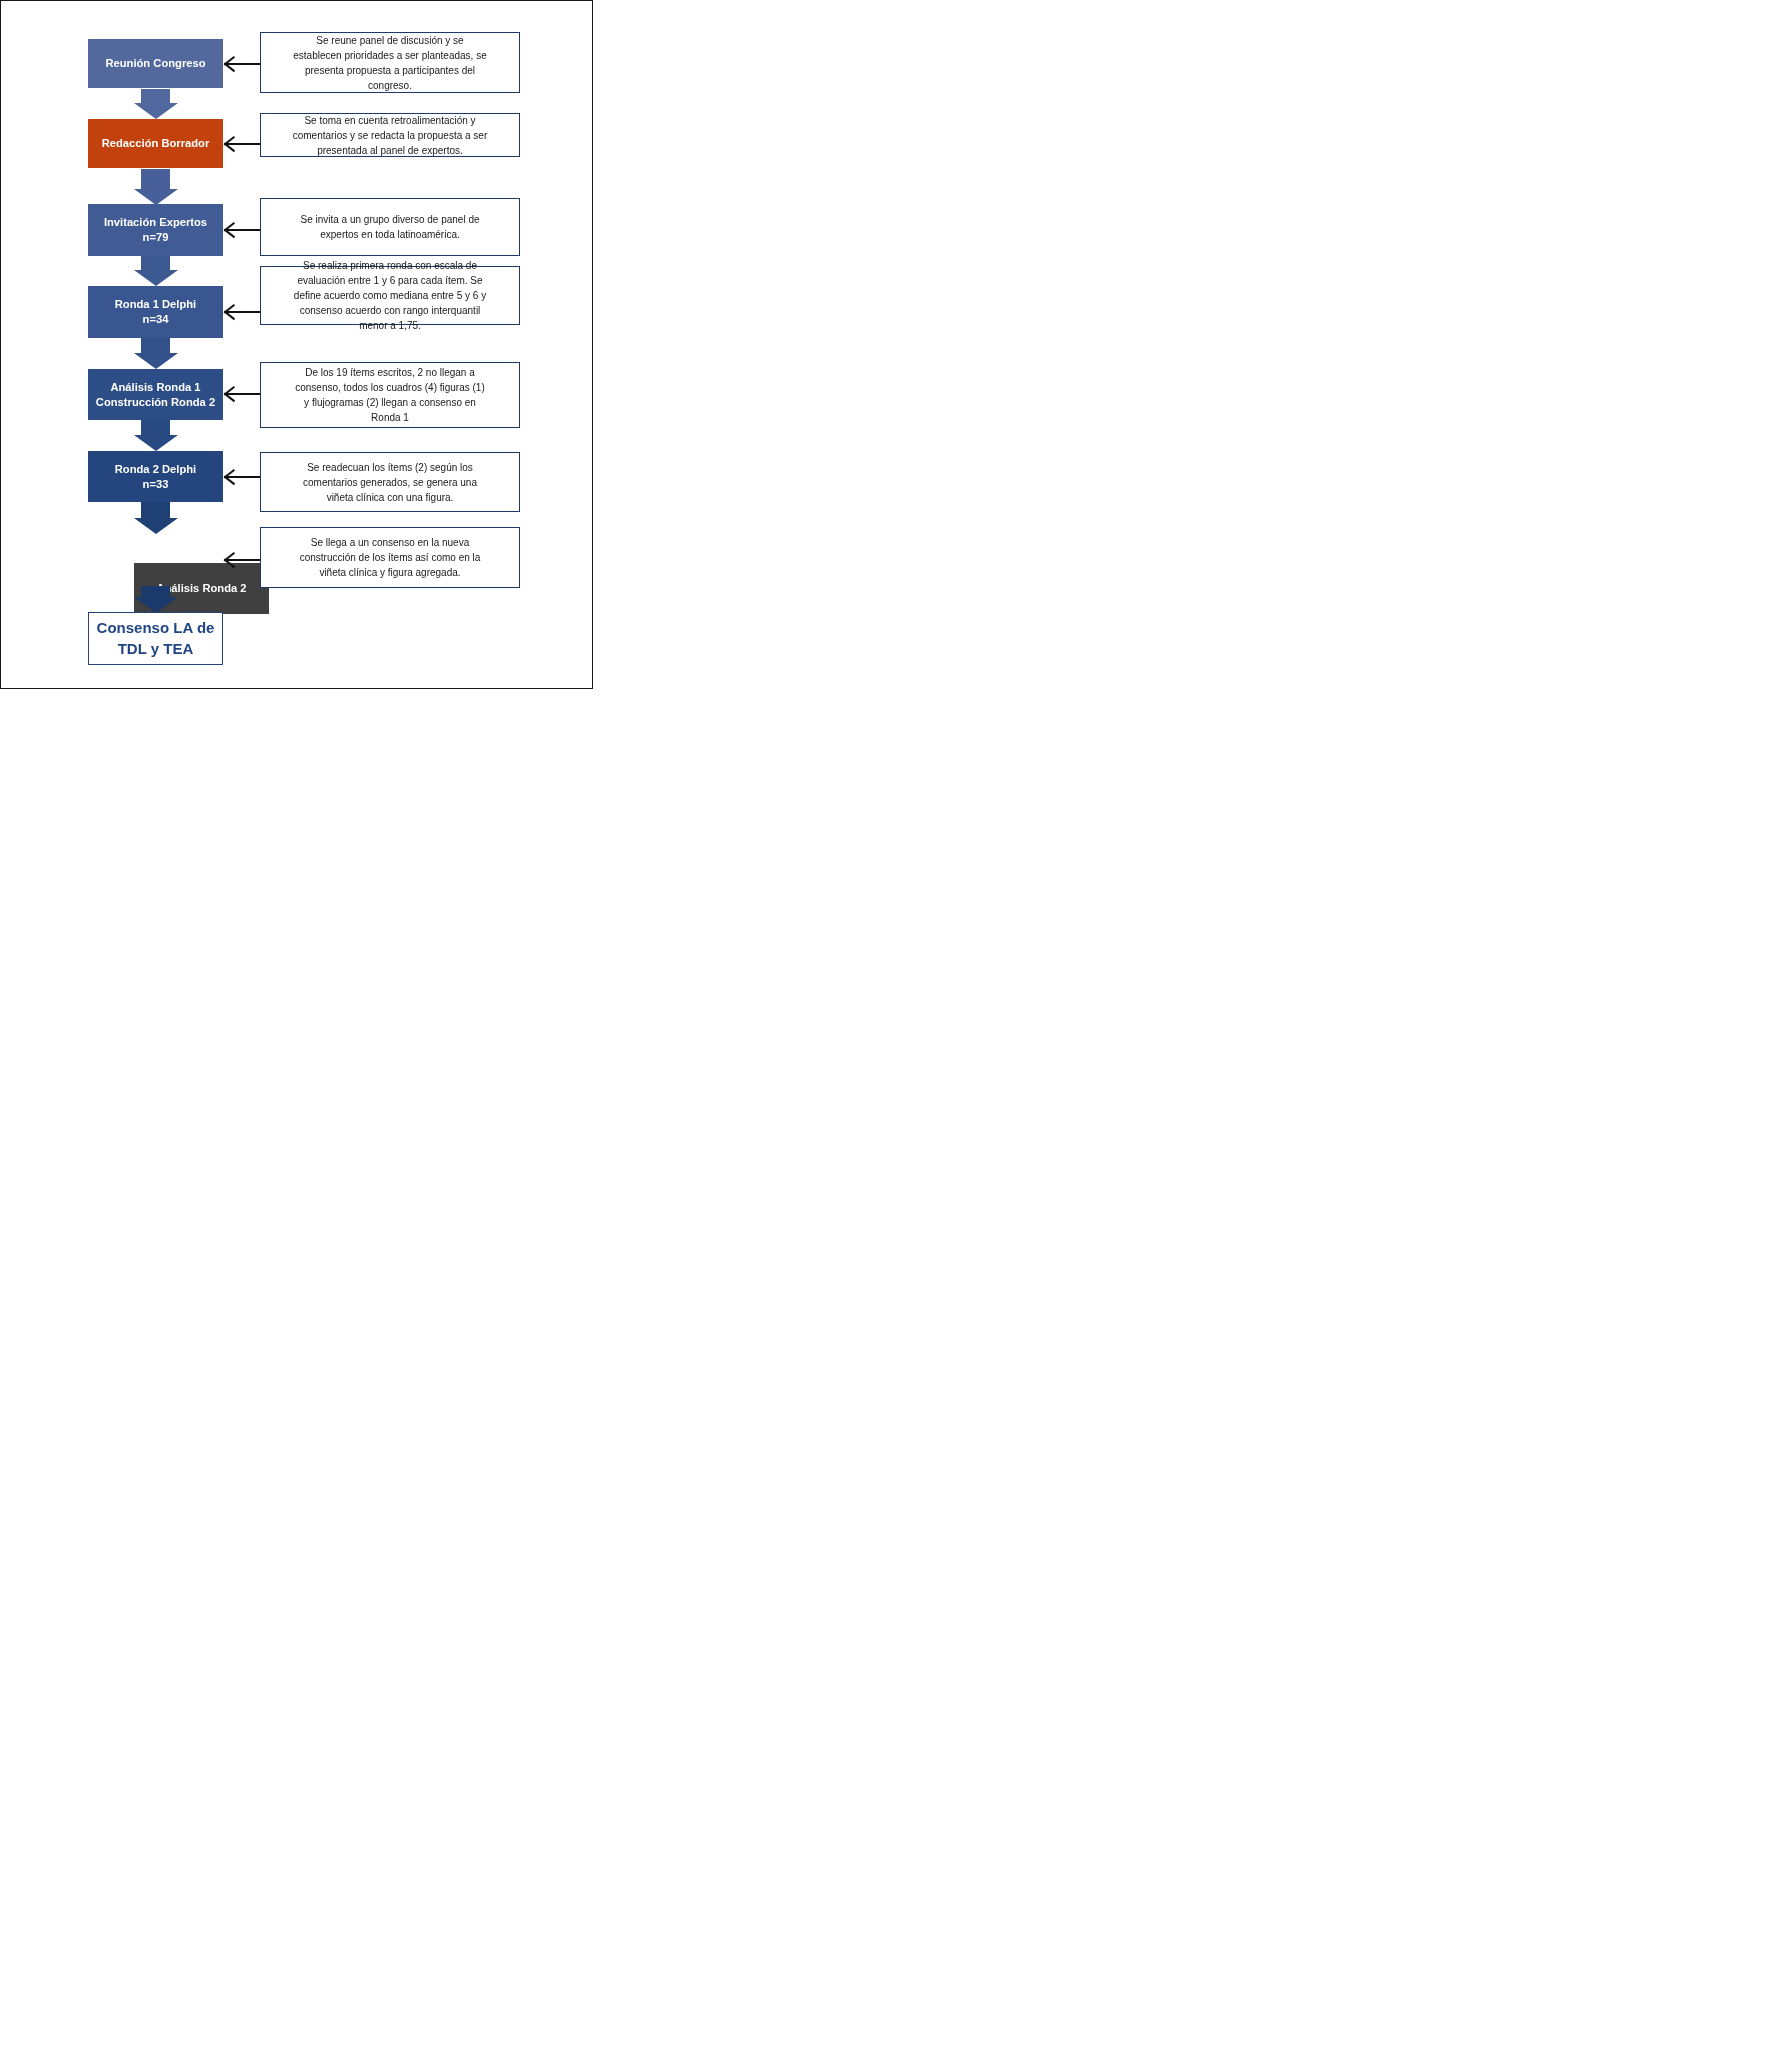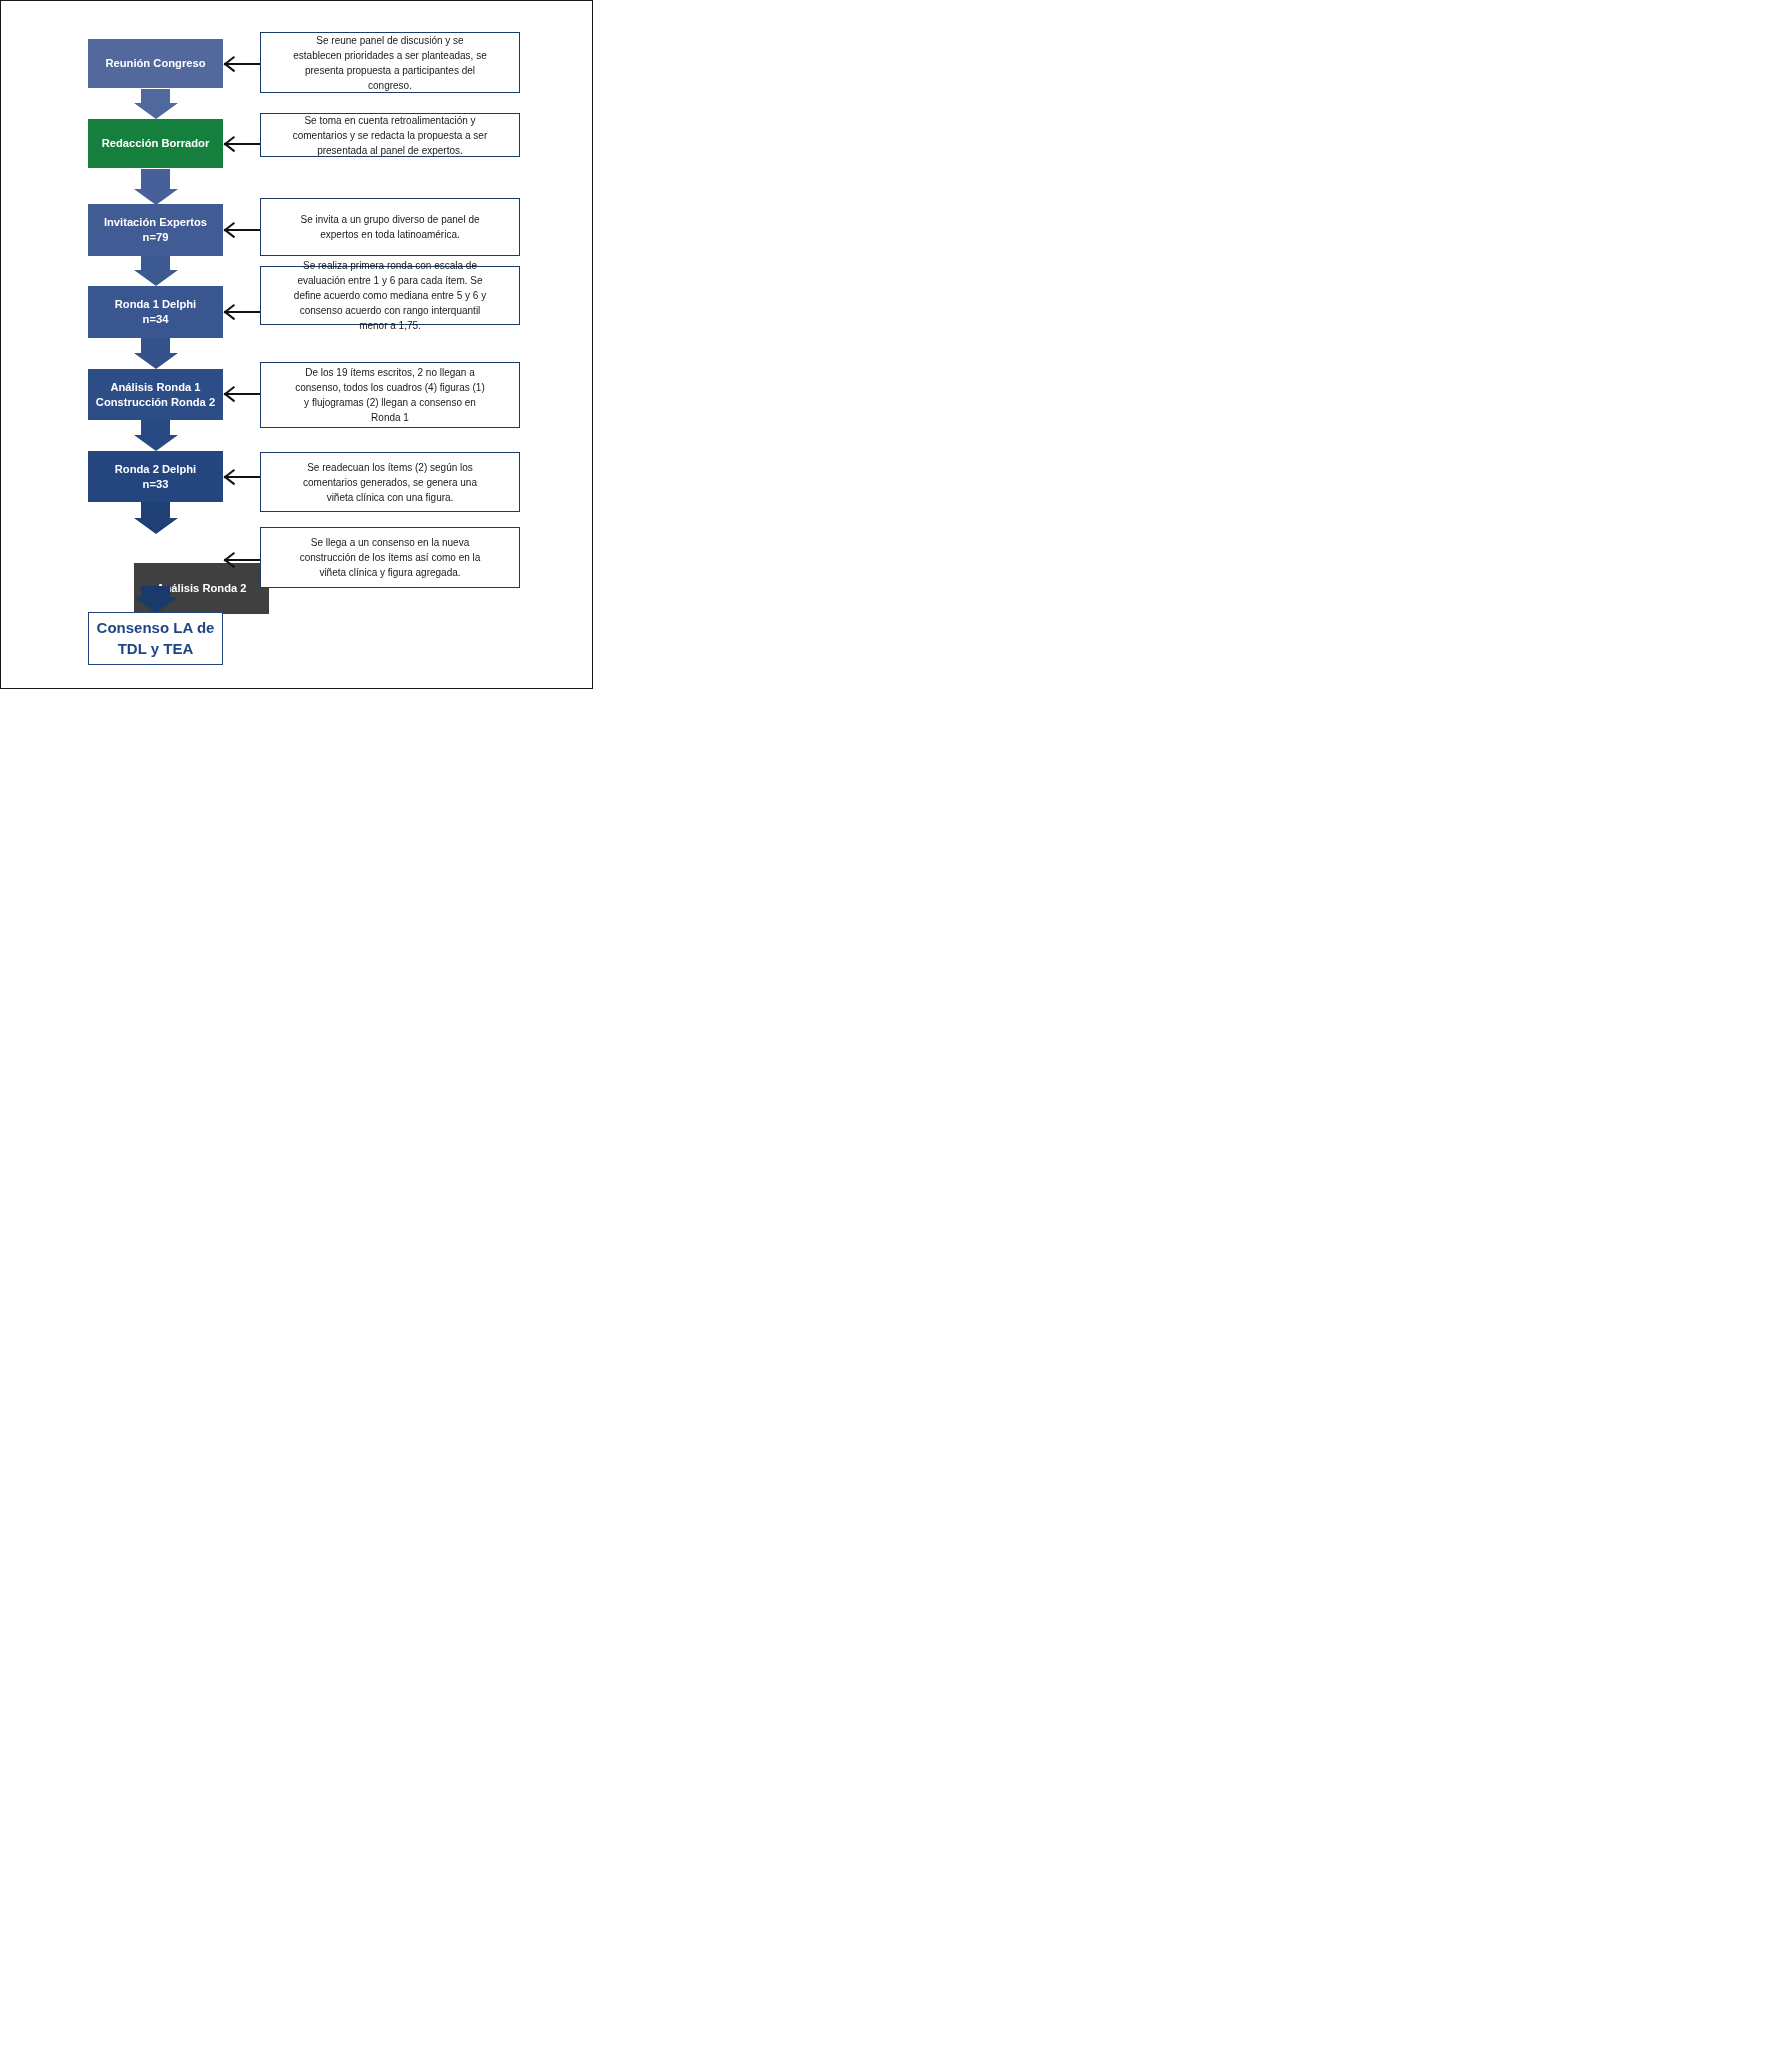--- a/index.html
+++ b/index.html
@@ -90,21 +90,21 @@
   </div>
   <div class="varrow" style="top:88px;height:30px">
     <div class="varrow-tail" style="background: rgb(80, 104, 157);"></div>
     <div class="varrow-head" style="border-top-color: rgb(80, 104, 157);"></div>
   </div>
   <div class="harrow" style="top:62px"></div>
   <div class="note" style="top:31px;height:61px">
     <p>Se reune panel de discusión y se establecen prioridades a ser planteadas, se presenta propuesta a participantes del congreso.</p>
   </div>
 
-  <div class="box" style="top: 118px; height: 49px; background: #15803d;">
+  <div class="box" style="top: 118px; height: 49px; background: #c2410c;">
     <div class="box-label">
       <span>Redacción Borrador</span>
       <span></span>
     </div>
   </div>
   <div class="varrow" style="top:168px;height:36px">
     <div class="varrow-tail" style="background: rgb(71, 96, 154);"></div>
     <div class="varrow-head" style="border-top-color: rgb(71, 96, 154);"></div>
   </div>
   <div class="harrow" style="top:142px"></div>

